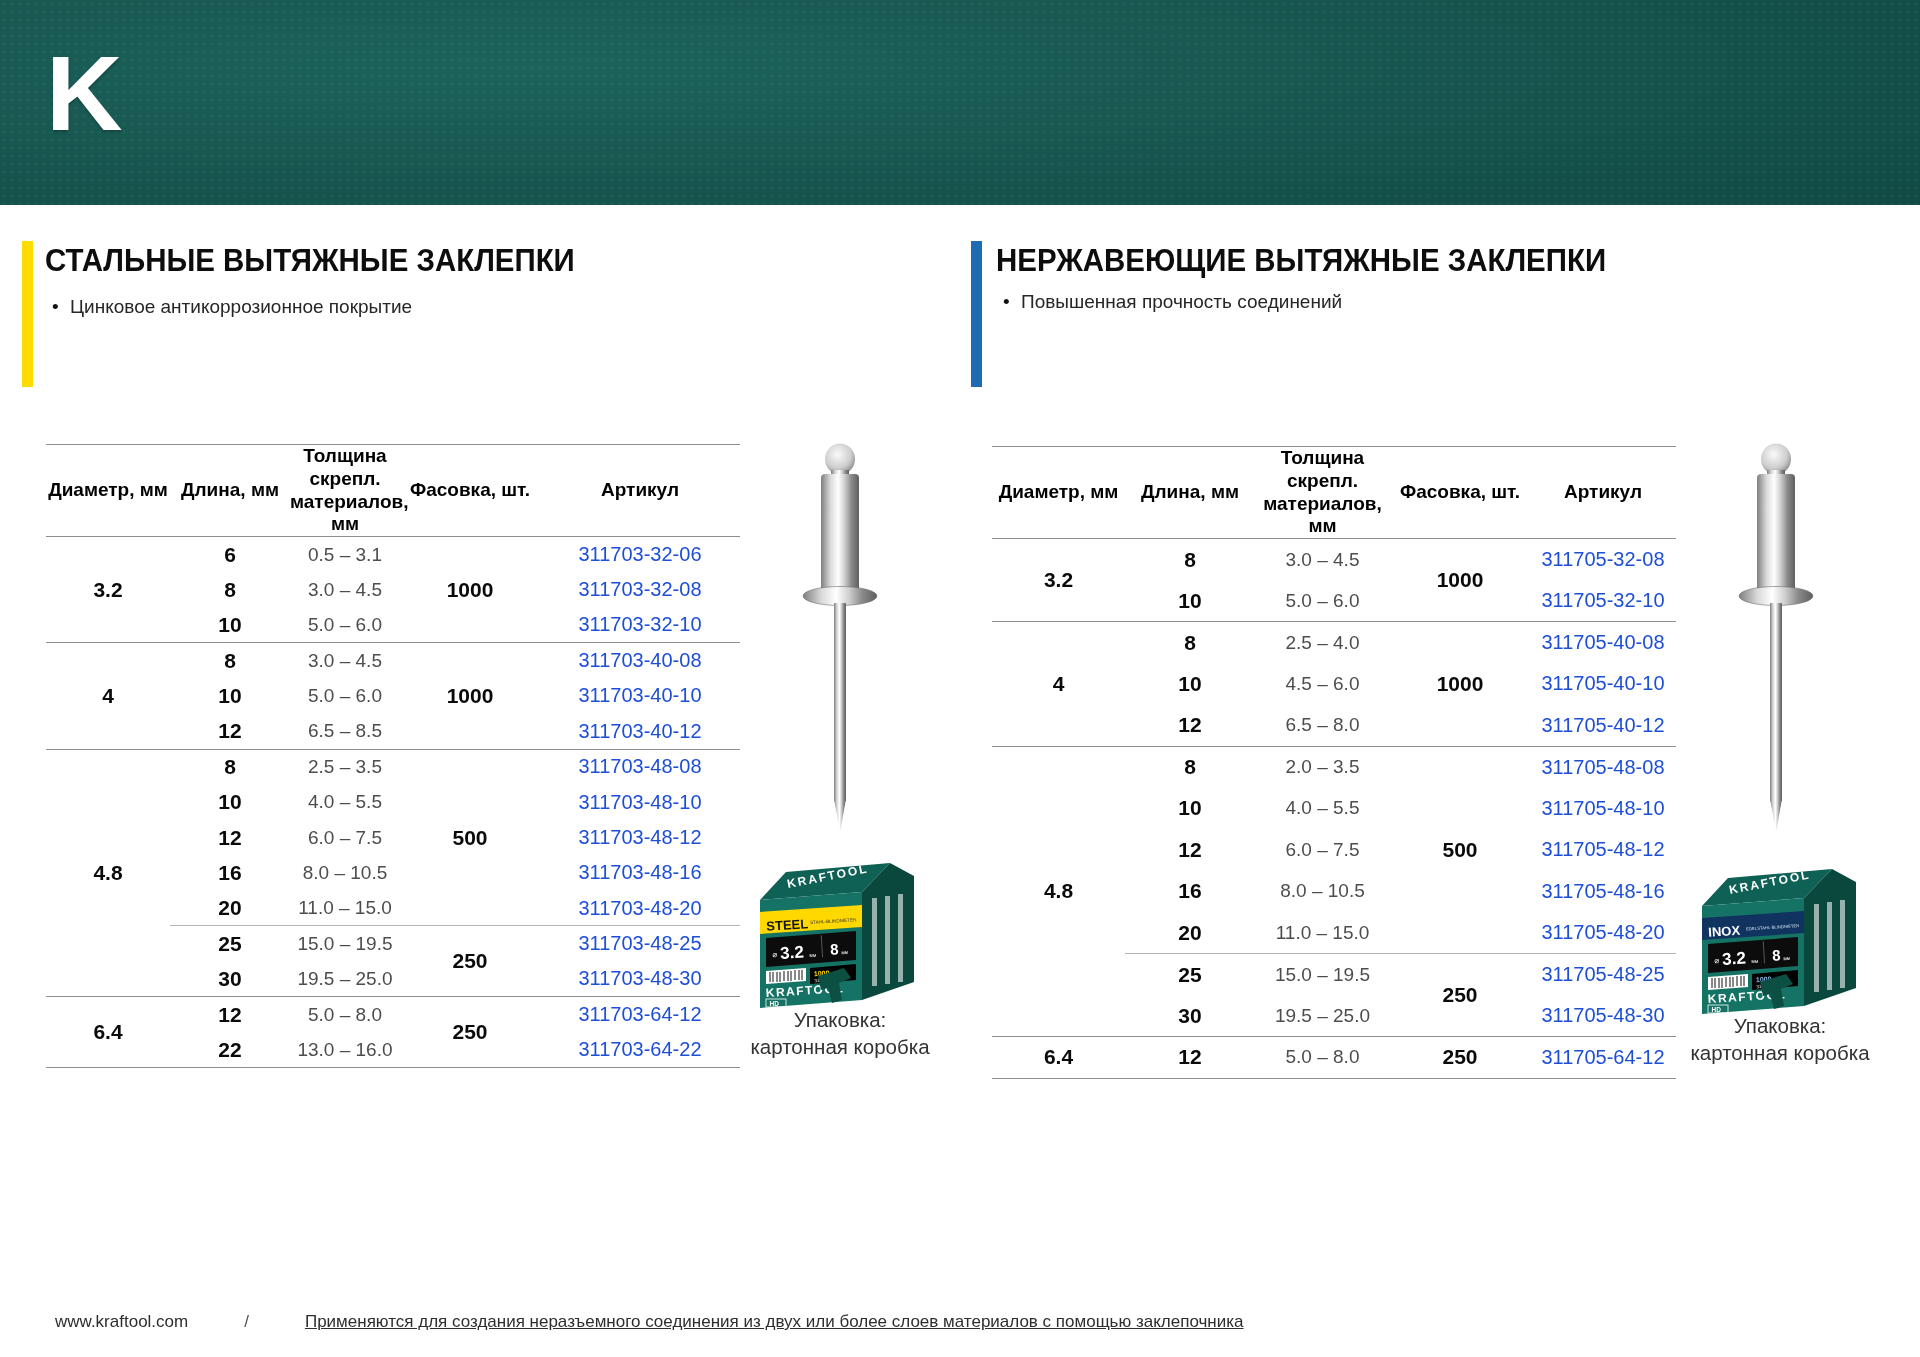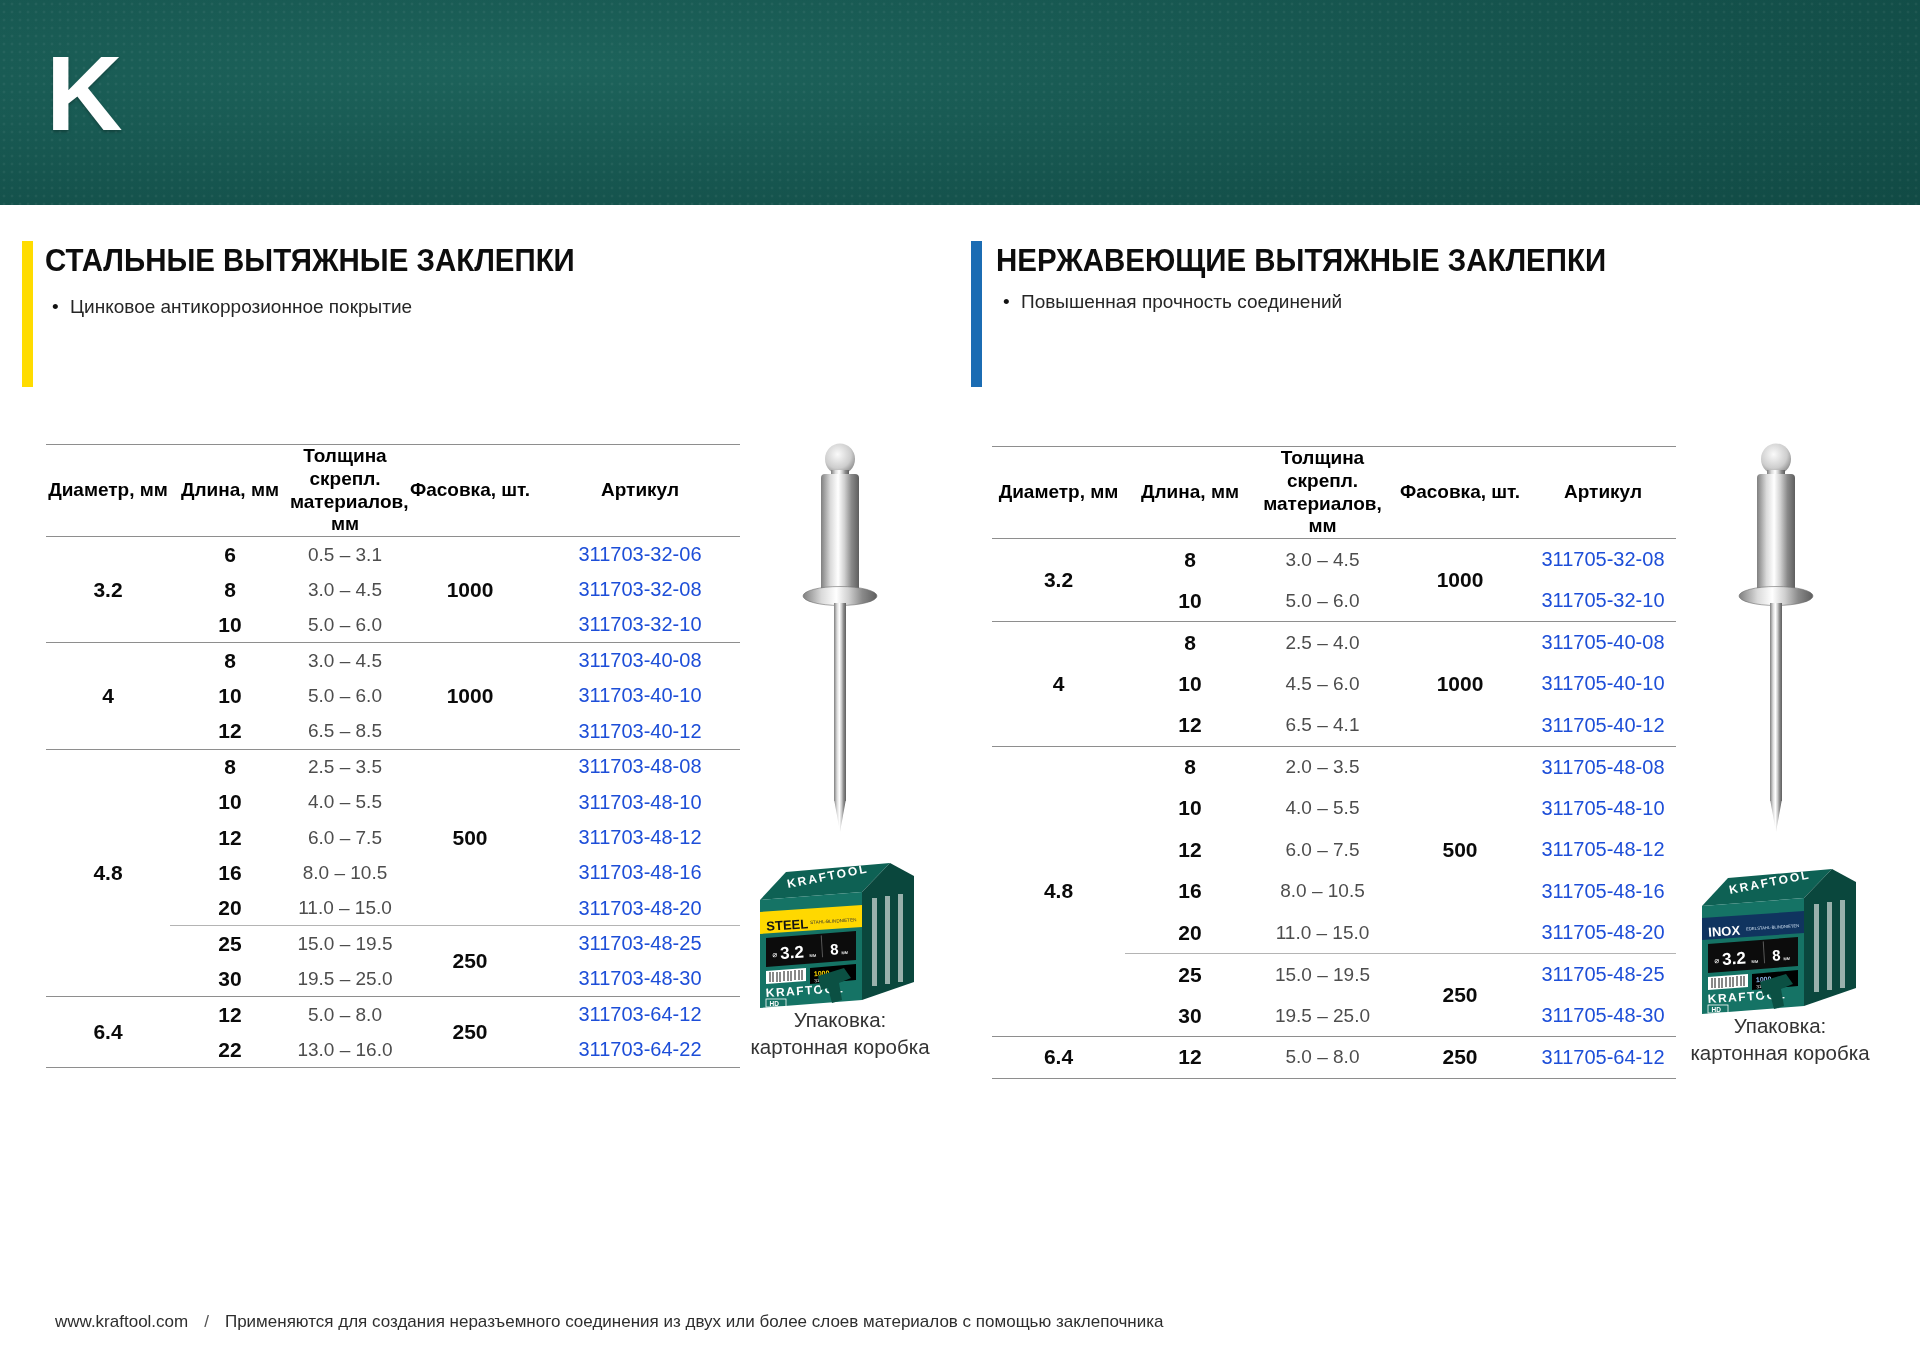--- a/index.html
+++ b/index.html
@@ -62,24 +62,24 @@
   .caption-inox{left:1640px;top:1012px;}
 
   
   .strip-steel{fill:#ffd800;} .strip-label-steel{fill:#141414;} .strip-sub-steel{fill:#333;}
   .chip-qty-steel{fill:#ffd800;}
   .strip-inox{fill:#10345f;} .strip-label-inox{fill:#ffffff;} .strip-sub-inox{fill:#cfe0f2;}
   .chip-qty-inox{fill:#8ab6e8;}
   .bx-text{font-family:"Liberation Sans", sans-serif;}
 
   
-  .footer{position:absolute;left:55px;top:1312px;font-size:17px;color:#333;display:flex;align-items:baseline;}
+  .footer{position:absolute;left:55px;top:1312px;font-size:17px;color:#333;display:flex;align-items:baseline;gap:40px;}
   .footer .site{color:#2e2e2e;text-decoration:none;}
   .footer .divider{margin:0 16px;color:#555;}
-  .footer .note{color:#2e2e2e;}
+  .footer .note{color:#2e2e2e;text-decoration:underline;}
 </style>
 </head>
 <body>
 
 <div class="page">
 
   <svg width="0" height="0" style="position:absolute" aria-hidden="true">
     <defs>
       <linearGradient id="metalBody" x1="0" y1="0" x2="1" y2="0">
         <stop offset="0" stop-color="#7f7f7f"></stop>
@@ -263,21 +263,21 @@
         <td class="pack" rowspan="3">1000</td>
         <td class="art">311705-40-08</td>
       </tr>
       <tr>
         <td class="len">10</td>
         <td class="thick">4.5 – 6.0</td>
         <td class="art">311705-40-10</td>
       </tr>
       <tr>
         <td class="len">12</td>
-        <td class="thick">6.5 – 4.1</td>
+        <td class="thick">6.5 – 8.0</td>
         <td class="art">311705-40-12</td>
       </tr>
       <tr class="gs">
         <td class="dia" rowspan="7">4.8</td>
         <td class="len">8</td>
         <td class="thick">2.0 – 3.5</td>
         <td class="pack" rowspan="5">500</td>
         <td class="art">311705-48-08</td>
       </tr>
       <tr>

